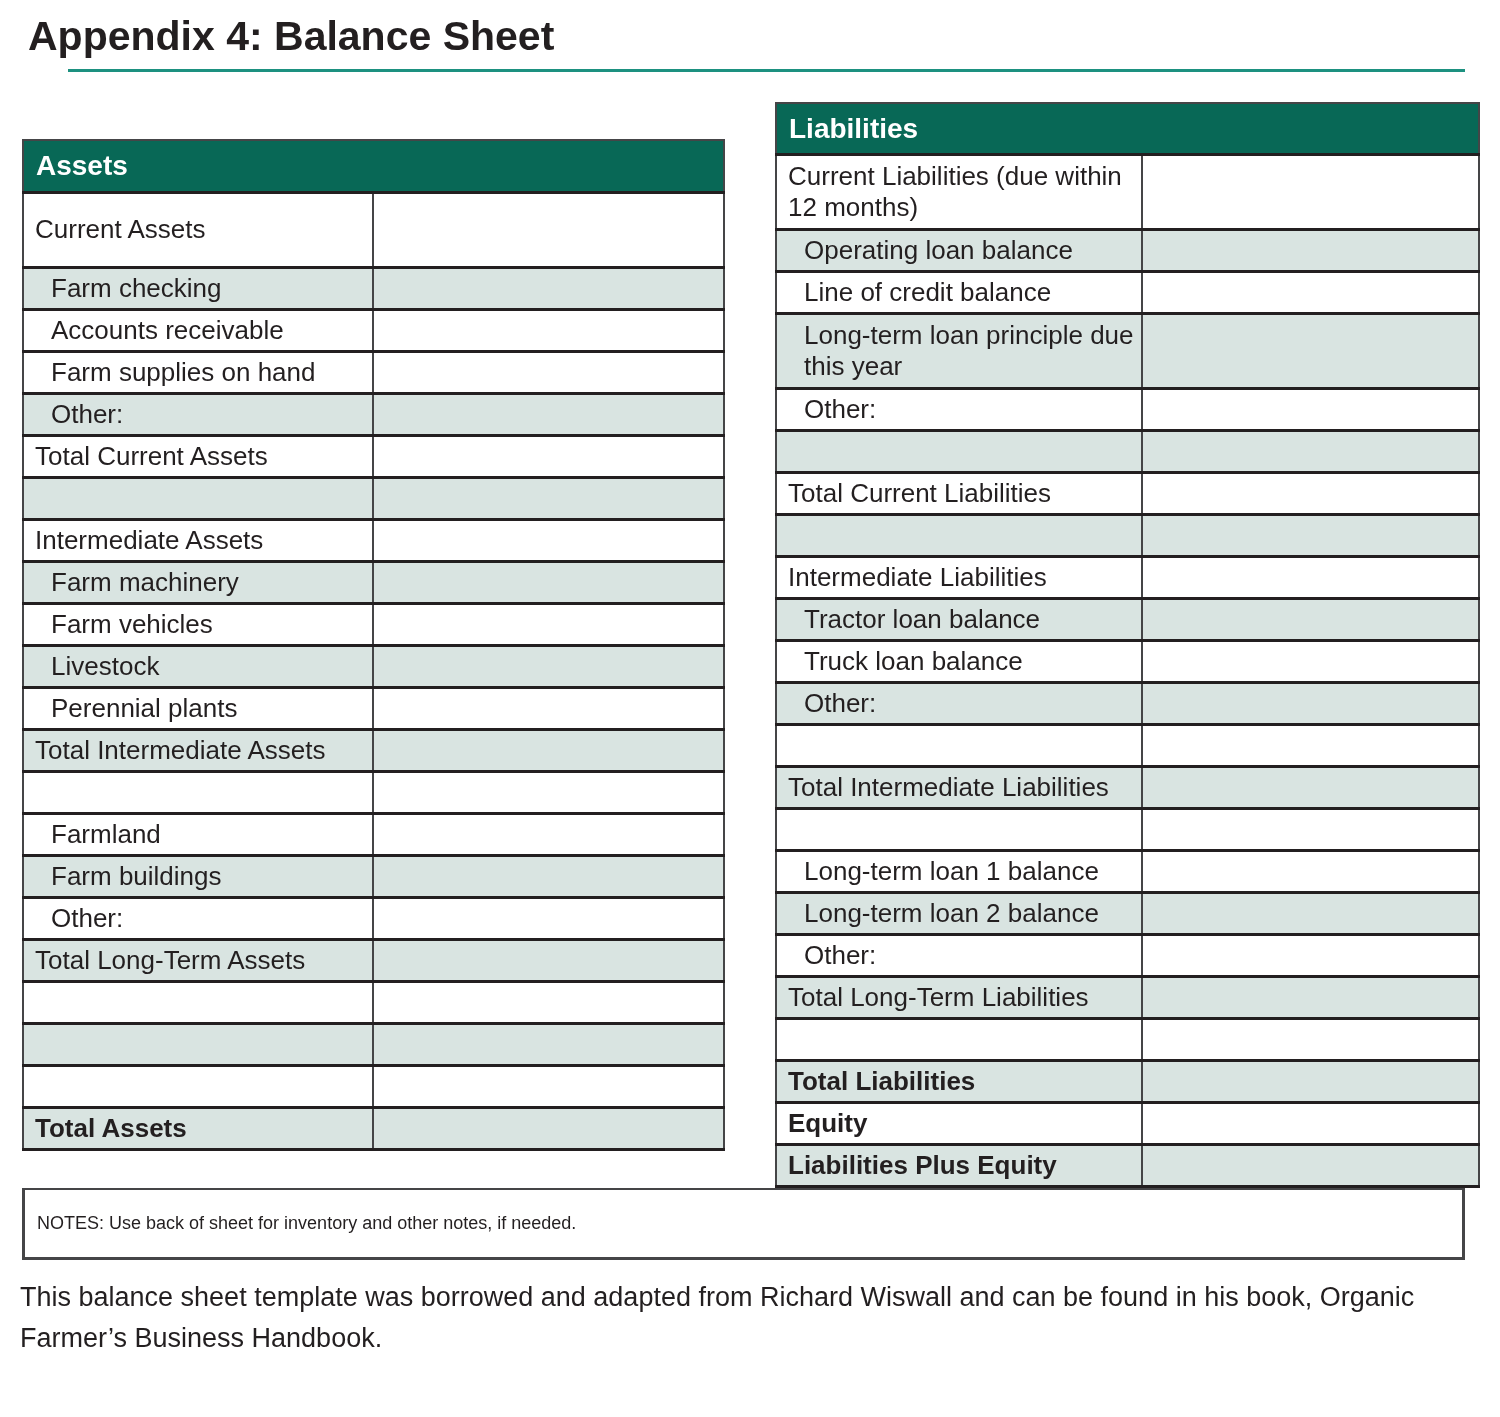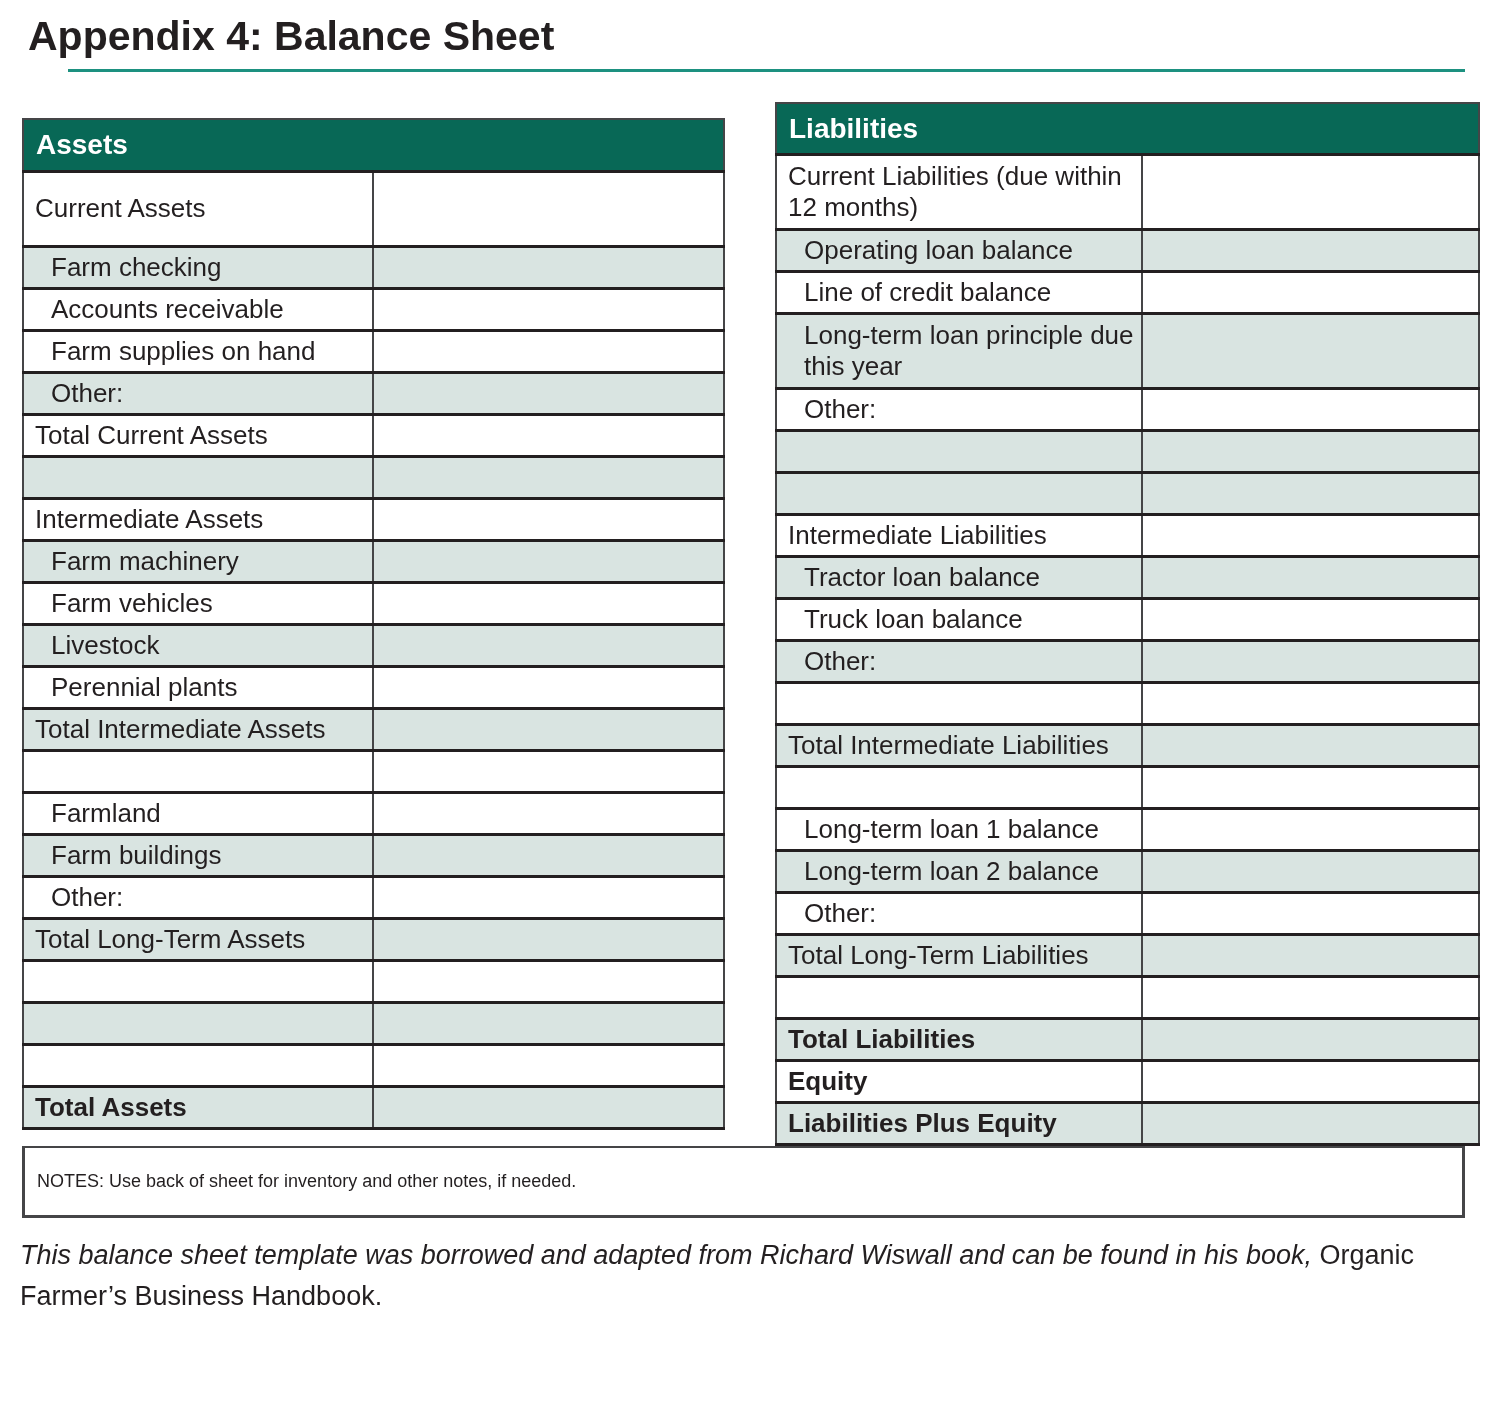--- a/index.html
+++ b/index.html
@@ -81,21 +81,21 @@
     font-size: 18px;
     background: #ffffff;
   }
 
   p.footer {
     margin: 17px 28px 0 20px;
     font-size: 27px;
     line-height: 1.5;
     color: var(--text-dark, #231f20);
   }
-  p.footer .it { font-style: italic; }
+  p.footer .it { }
 </style>
 </head>
 <body>
 
 <div class="page">
 
   <h1 class="page-title">Appendix 4: Balance Sheet</h1>
   <div class="title-rule"></div>
 
   <div class="tables">
@@ -230,20 +230,24 @@
             <td class="value"></td>
           </tr>
           <tr class="plain">
             <td class="label ind">Other:</td>
             <td class="value"></td>
           </tr>
           <tr class="shaded">
             <td class="label"></td>
             <td class="value"></td>
           </tr>
+          <tr class="plain">
+            <td class="label">Total Current Liabilities</td>
+            <td class="value"></td>
+          </tr>
           <tr class="shaded">
             <td class="label"></td>
             <td class="value"></td>
           </tr>
           <tr class="plain">
             <td class="label">Intermediate Liabilities</td>
             <td class="value"></td>
           </tr>
           <tr class="shaded">
             <td class="label ind">Tractor loan balance</td>

